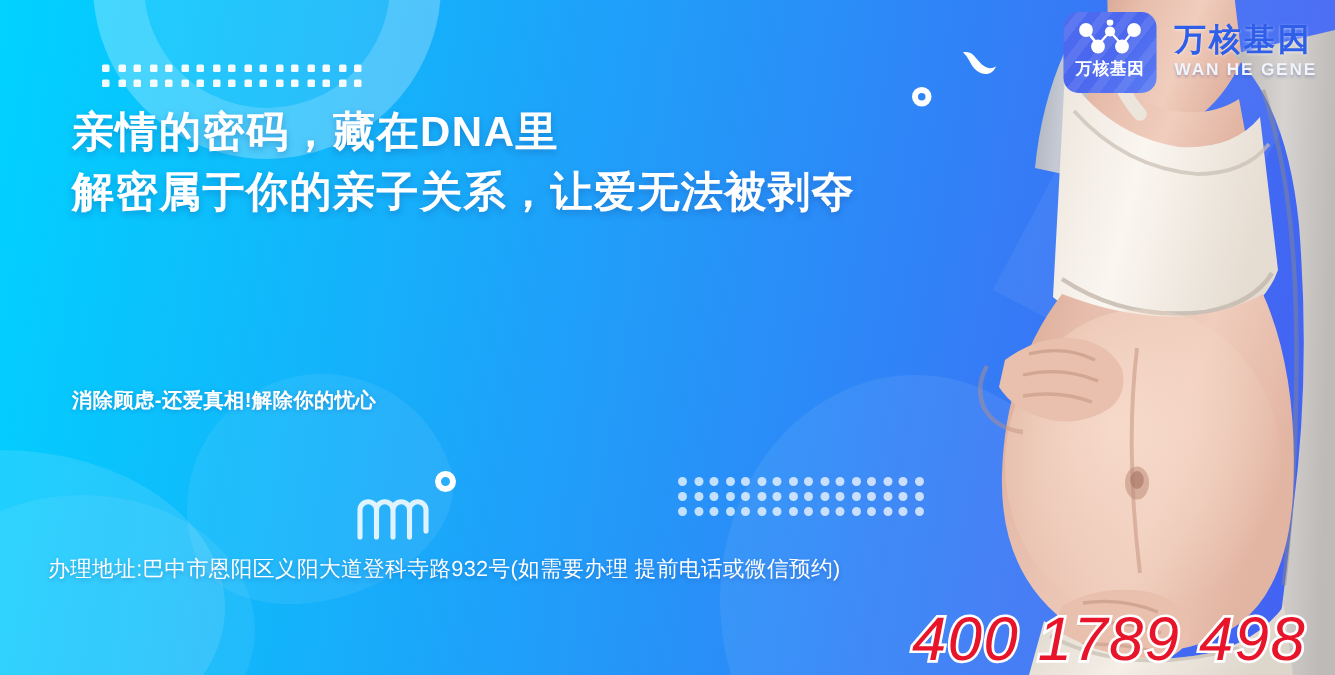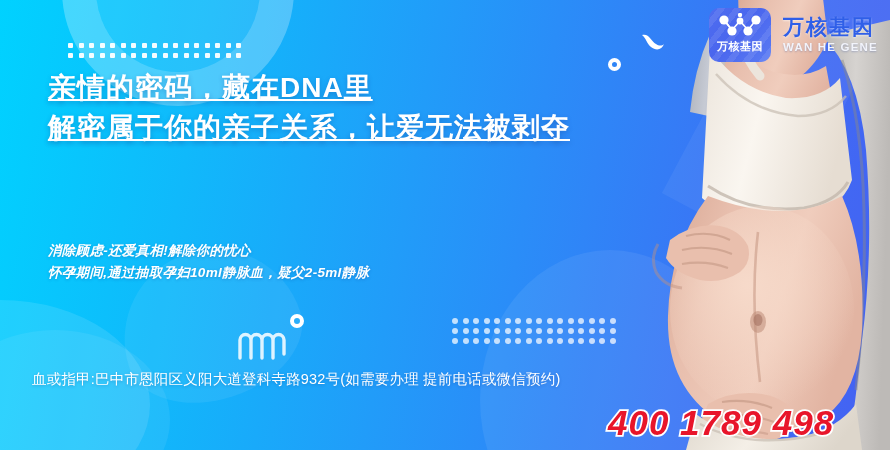--- a/index.html
+++ b/index.html
@@ -174,21 +174,21 @@
     position: absolute;
     left: 48px; top: 68px;
     color: #ffffff;
     font-size: 28px;
     font-weight: bold;
     line-height: 1.42;
     letter-spacing: 1px;
     text-shadow: 0 2px 5px rgba(20,60,140,0.32);
     white-space: nowrap;
   }
-  .headline div { white-space: nowrap; text-decoration: underline; }
+  .headline div { white-space: nowrap; }
 
   
   .subhead-wrap {
     position: absolute;
     left: 48px; top: 186px;
     width: 560px; height: 46px;
   }
   .subhead-bar {
     position: absolute;
     left: 136px; top: 4px;
@@ -204,25 +204,24 @@
     font-style: italic;
     letter-spacing: 1px;
     line-height: 1.35;
     text-shadow: 0 2px 5px rgba(20,60,140,0.30);
     white-space: nowrap;
   }
 
   
   .body-copy {
     position: absolute;
-    left: 48px; top: 240px;
+    left: 48px; top: 256px;
     color: #ffffff;
     font-size: 13.5px;
     font-weight: bold;
-    font-style: italic;
     line-height: 1.63;
     letter-spacing: 0.3px;
     text-shadow: 0 1px 3px rgba(20,60,140,0.30);
   }
   .body-copy div { white-space: nowrap; }
 
   
   .address {
     position: absolute;
     left: 32px; top: 370px;
@@ -231,22 +230,22 @@
     letter-spacing: 0.2px;
     white-space: nowrap;
     text-shadow: 0 1px 3px rgba(20,60,140,0.30);
   }
 
   
   .phone {
     position: absolute;
     left: 608px; top: 403px;
     color: #e8152a;
-    font-size: 35px;
-    font-weight: bold;
+    font-size: 41px;
+    font-weight: normal;
     font-style: italic;
     letter-spacing: 1px;
     white-space: nowrap;
     -webkit-text-stroke: 3.5px #ffffff;
     paint-order: stroke fill;
   }
 </style>
 </head>
 <body>
 
@@ -459,20 +458,19 @@
   </div>
 
   <div class="headline">
     <div>亲情的密码，藏在DNA里</div>
     <div>解密属于你的亲子关系，让爱无法被剥夺</div>
   </div>
 
 
   <div class="body-copy">
     <div>消除顾虑-还爱真相!解除你的忧心</div>
-    <div>怀孕期间,通过抽取孕妇10ml静脉血，疑父2-5ml静脉</div>
   </div>
 
-  <div class="address">血或指甲:巴中市恩阳区义阳大道登科寺路932号(如需要办理 提前电话或微信预约)</div>
+  <div class="address">办理地址:巴中市恩阳区义阳大道登科寺路932号(如需要办理 提前电话或微信预约)</div>
 
   <div class="phone">400 1789 498</div>
 
 </div>
 
 </body></html>

